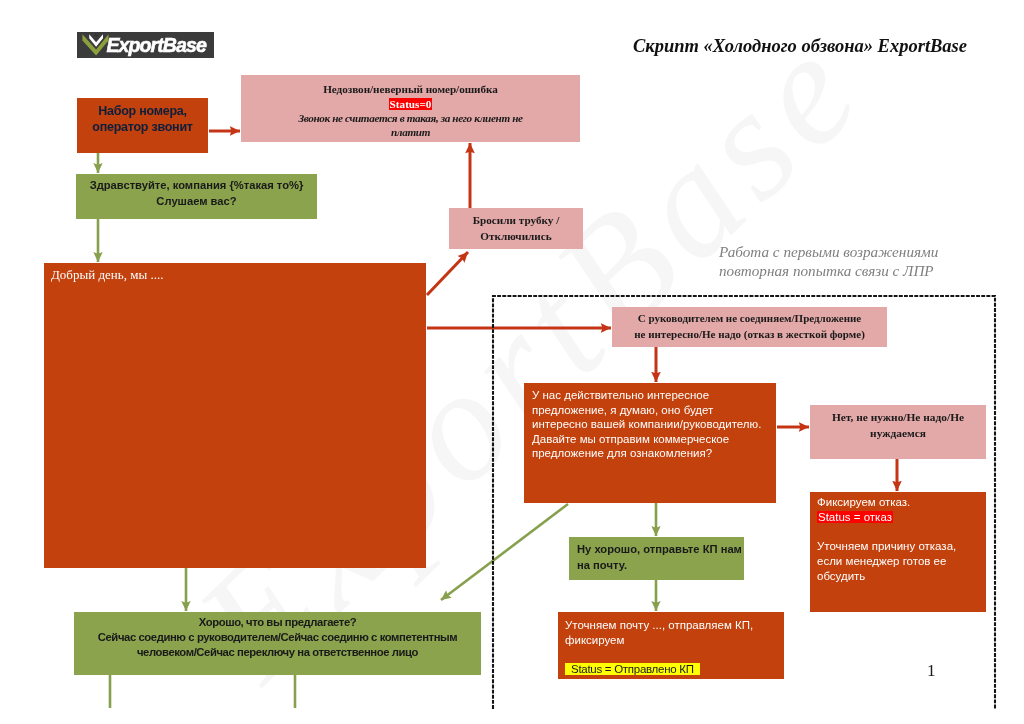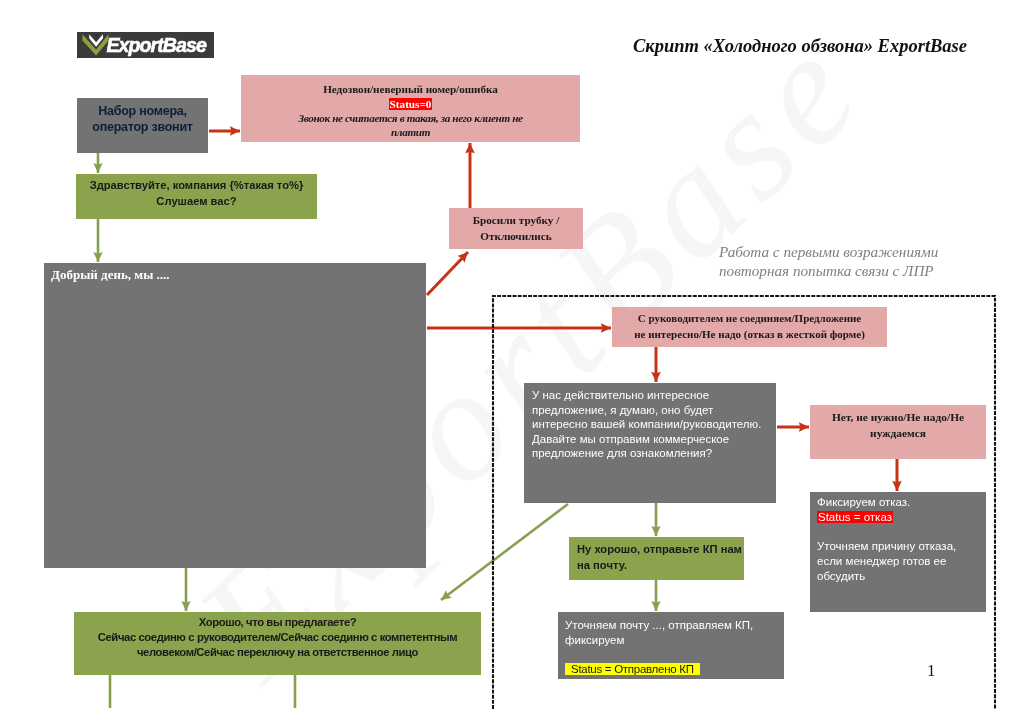--- a/index.html
+++ b/index.html
@@ -24,21 +24,21 @@
              -webkit-text-stroke:0.55px #ffffff;}
 
   
   .header-title{position:absolute;left:633px;top:36px;font-family:"Liberation Serif",serif;
                 font-weight:bold;font-style:italic;font-size:18.5px;color:#111;white-space:nowrap;
                 line-height:20px;z-index:5;}
 
   
   .node{position:absolute;box-sizing:border-box;z-index:3;overflow:hidden;}
   .node .inner{width:100%;height:100%;box-sizing:border-box;display:flex;flex-direction:column;}
-  .blue{background:#737373;}
+  .blue{background:#c2410c;}
   .green{background:#8aa34c;}
   .pink{background:#e3a8a8;font-family:Liberation Serif, serif;}
   .c-dark{color:#0d1f3c;}
   .c-black{color:#1a1a1a;}
   .c-white{color:#ffffff;}
   .t-center{text-align:center;}
   .t-left{text-align:left;}
   .bold{font-weight:bold;}
   .ital{font-style:italic;}
 
@@ -148,21 +148,21 @@
     </div>
   </div>
 
   <div class="node green" style="left:76px;top:174px;width:241px;height:45px;">
     <div class="inner t-center bold c-black" style="justify-content:flex-start;padding-top:4px;font-size:11.2px;line-height:15.5px;">
       <div>Здравствуйте, компания {%такая то%}</div>
       <div>Слушаем вас?</div>
     </div>
   </div>
 
-  <div class="node blue" style="left:44px;top:263px;width:382px;height:305px;font-weight:bold;">
+  <div class="node blue" style="left:44px;top:263px;width:382px;height:305px;">
     <div class="inner t-left c-white" style="padding:4px 0 0 7px;font-family:'Liberation Serif',serif;font-size:13px;line-height:15px;">
       <div>Добрый день, мы ....</div>
     </div>
   </div>
 
   <div class="node pink" style="left:449px;top:208px;width:134px;height:41px;">
     <div class="inner t-center bold c-black" style="justify-content:flex-start;padding-top:5px;font-size:11.2px;line-height:15.5px;">
       <div>Бросили трубку /</div>
       <div>Отключились</div>
     </div>

